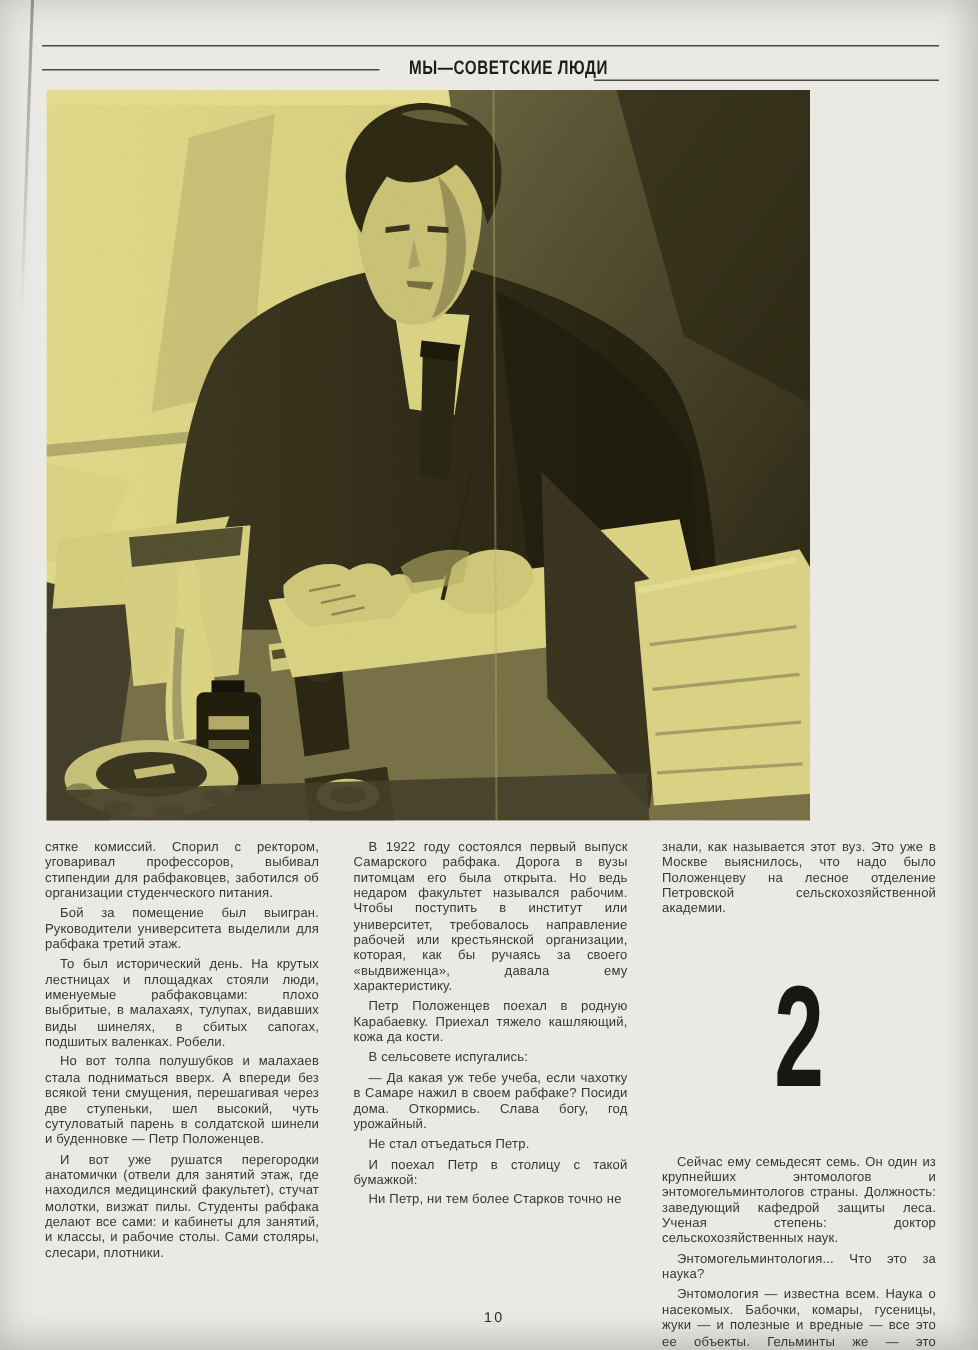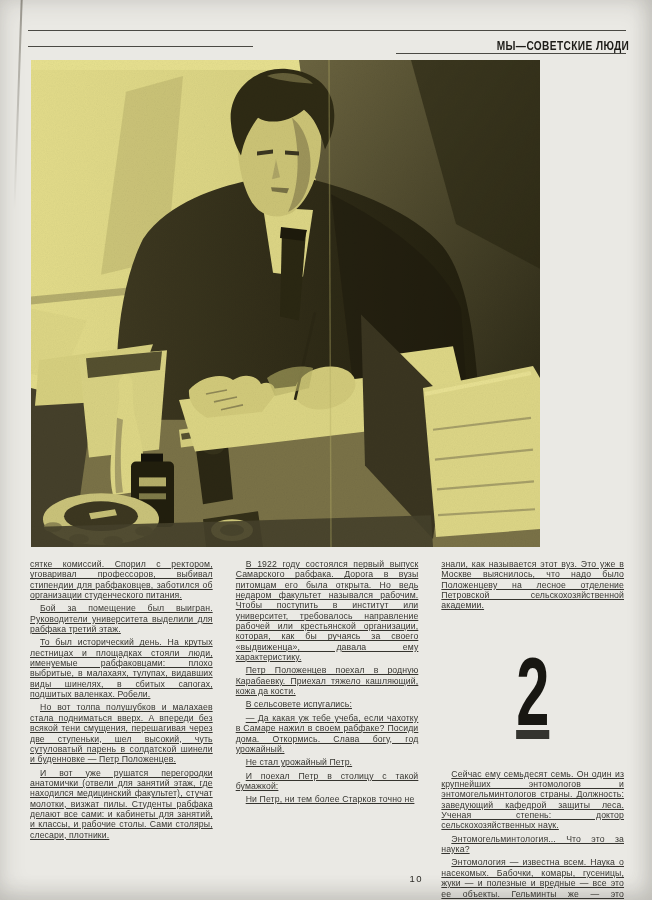--- a/index.html
+++ b/index.html
@@ -15,47 +15,47 @@
   }
   .page-edge-left{
     position:absolute;left:17px;top:0;width:2px;height:210px;z-index:40;
     background:linear-gradient(#9a978e,rgba(150,148,140,0));transform:rotate(2deg);
   }
   
   .rule{position:absolute;background:#4a4943;height:1px;z-index:5;}
   .rule-top{left:28px;right:26px;top:30px;}
   .rule-left{left:28px;width:225px;top:46px;}
   .rule-right{left:396px;right:26px;top:53px;}
-  .header-title-wrap{position:absolute;left:0;right:4px;top:36px;text-align:right;z-index:6;padding-left:30px;}
+  .header-title-wrap{position:absolute;left:0;right:4px;top:36px;text-align:center;z-index:6;padding-left:30px;}
   .header-title{
     display:inline-block;font-weight:700;font-size:13px;letter-spacing:.5px;
     transform:scaleX(.78);transform-origin:center;color:#1d1c18;white-space:nowrap;
   }
   
   .photo{position:absolute;left:31px;top:60px;width:509px;height:487px;z-index:4;}
   .photo svg{display:block;width:100%;height:100%;}
   
   .columns{
     position:absolute;left:30px;top:559px;width:594px;height:312px;
-    display:flex;gap:23px;z-index:6;text-decoration:underline;
+    display:flex;gap:23px;z-index:6;
   }
   .col{flex:1 1 0;min-width:0;}
   .para{
     margin:0 0 3px 0;font-size:8.7px;line-height:10.35px;text-align:justify;
     letter-spacing:.12px;color:#383732;
   }
   .para.indent{text-indent:10px;}
   .numeral-wrap{height:104px;margin-top:30px;margin-bottom:24px;
     display:flex;align-items:center;justify-content:center;}
   .numeral{
     font-weight:700;font-size:96px;line-height:.78;color:#181712;
     transform:scaleX(.62);transform-origin:center;
   }
   .page-number{
-    position:absolute;left:236px;width:187px;top:873px;text-align:right;
+    position:absolute;left:236px;width:187px;top:873px;text-align:center;
     font-size:9.5px;letter-spacing:1.5px;color:#2e2d28;z-index:6;
   }
 </style>
 </head>
 <body>
 
 <div class="scan-vignette"></div>
 <div class="page-edge-left"></div>
 
 <div class="rule rule-top"></div>
@@ -175,21 +175,21 @@
     <p class="para indent">Бой за помещение был выигран. Руководители университета выделили для рабфака третий этаж.</p>
     <p class="para indent">То был исторический день. На крутых лестницах и площадках стояли люди, именуемые рабфаковцами: плохо выбритые, в малахаях, тулупах, видавших виды шинелях, в сбитых сапогах, подшитых валенках. Робели.</p>
     <p class="para indent">Но вот толпа полушубков и малахаев стала подниматься вверх. А впереди без всякой тени смущения, перешагивая через две ступеньки, шел высокий, чуть сутуловатый парень в солдатской шинели и буденновке — Петр Положенцев.</p>
     <p class="para indent">И вот уже рушатся перегородки анатомички (отвели для занятий этаж, где находился медицинский факультет), стучат молотки, визжат пилы. Студенты рабфака делают все сами: и кабинеты для занятий, и классы, и рабочие столы. Сами столяры, слесари, плотники.</p>
   </div>
   <div class="col">
     <p class="para indent">В 1922 году состоялся первый выпуск Самарского рабфака. Дорога в вузы питомцам его была открыта. Но ведь недаром факультет назывался рабочим. Чтобы поступить в институт или университет, требовалось направление рабочей или крестьянской организации, которая, как бы ручаясь за своего «выдвиженца», давала ему характеристику.</p>
     <p class="para indent">Петр Положенцев поехал в родную Карабаевку. Приехал тяжело кашляющий, кожа да кости.</p>
     <p class="para indent">В сельсовете испугались:</p>
     <p class="para indent">— Да какая уж тебе учеба, если чахотку в Самаре нажил в своем рабфаке? Посиди дома. Откормись. Слава богу, год урожайный.</p>
-    <p class="para indent">Не стал урожайный Петр.</p>
+    <p class="para indent">Не стал отъедаться Петр.</p>
     <p class="para indent">И поехал Петр в столицу с такой бумажкой:</p>
     <p class="para indent">Ни Петр, ни тем более Старков точно не</p>
   </div>
   <div class="col">
     <p class="para">знали, как называется этот вуз. Это уже в Москве выяснилось, что надо было Положенцеву на лесное отделение Петровской сельскохозяйственной академии.</p>
     <div class="numeral-wrap">
       <span class="numeral">2</span>
     </div>
     <p class="para indent">Сейчас ему семьдесят семь. Он один из крупнейших энтомологов и энтомогельминтологов страны. Должность: заведующий кафедрой защиты леса. Ученая степень: доктор сельскохозяйственных наук.</p>
     <p class="para indent">Энтомогельминтология... Что это за наука?</p>

